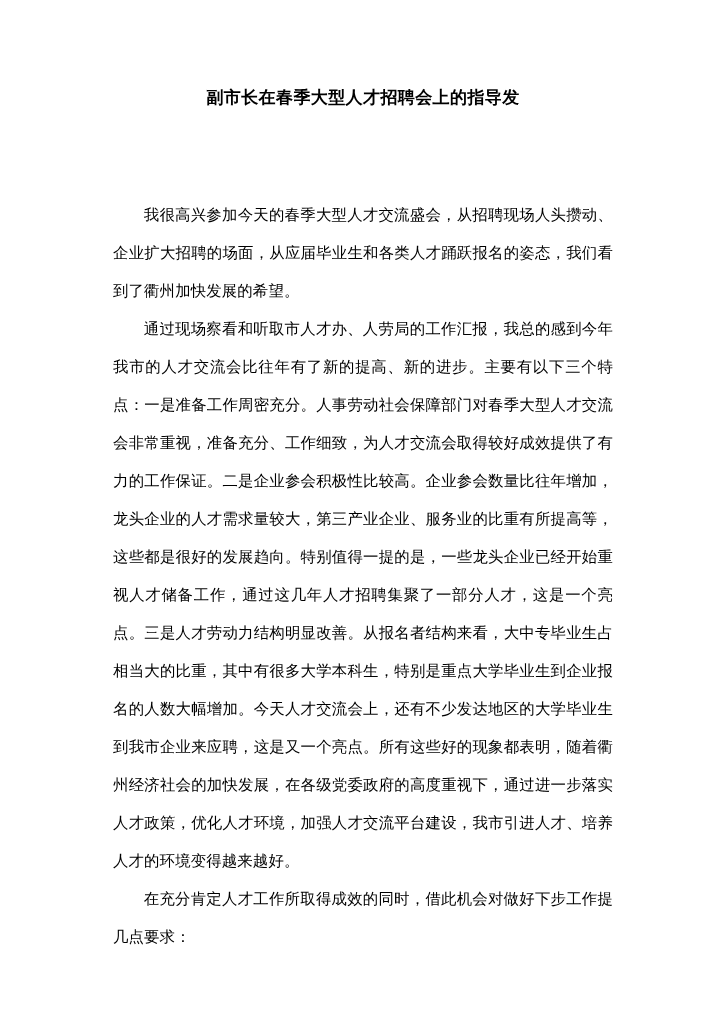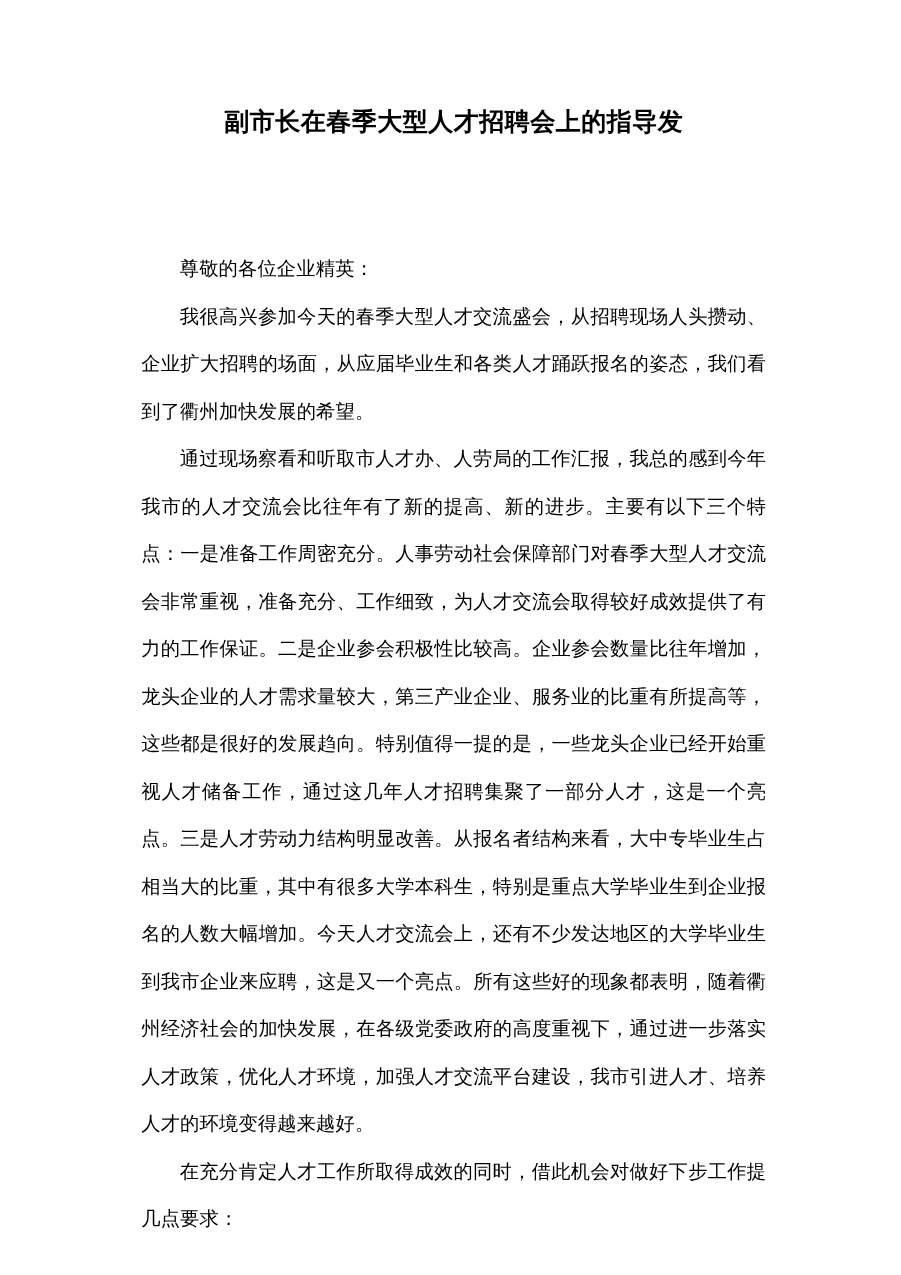--- a/index.html
+++ b/index.html
@@ -25,25 +25,25 @@
     box-sizing: border-box;
   }
 
   
   .doc-title {
     position: absolute;
     left: 113px;
     top: 78px;
     width: 500px;
     text-align: center;
-    font-size: 20px;
+    font-size: 17px;
     line-height: 41px;
     font-weight: 700;
     letter-spacing: 0.4px;
-    font-family: Liberation Sans, sans-serif;
+    font-family: Liberation Mono, monospace;
   }
 
   
   .doc-body {
     position: absolute;
     left: 113px;
     top: 196px;
     width: 500px;
   }
 
@@ -73,19 +73,18 @@
 </head>
 <body>
 
 <div class="page">
 
   <div class="doc-title">
     <div>副市长在春季大型人才招聘会上的指导发</div>
   </div>
 
   <div class="doc-body">
-    <p class="para indent short">尊敬的各位企业精英：</p>
     <p class="para indent block">我很高兴参加今天的春季大型人才交流盛会，从招聘现场人头攒动、企业扩大招聘的场面，从应届毕业生和各类人才踊跃报名的姿态，我们看到了衢州加快发展的希望。</p>
     <p class="para indent block">通过现场察看和听取市人才办、人劳局的工作汇报，我总的感到今年我市的人才交流会比往年有了新的提高、新的进步。主要有以下三个特点：一是准备工作周密充分。人事劳动社会保障部门对春季大型人才交流会非常重视，准备充分、工作细致，为人才交流会取得较好成效提供了有力的工作保证。二是企业参会积极性比较高。企业参会数量比往年增加，龙头企业的人才需求量较大，第三产业企业、服务业的比重有所提高等，这些都是很好的发展趋向。特别值得一提的是，一些龙头企业已经开始重视人才储备工作，通过这几年人才招聘集聚了一部分人才，这是一个亮点。三是人才劳动力结构明显改善。从报名者结构来看，大中专毕业生占相当大的比重，其中有很多大学本科生，特别是重点大学毕业生到企业报名的人数大幅增加。今天人才交流会上，还有不少发达地区的大学毕业生到我市企业来应聘，这是又一个亮点。所有这些好的现象都表明，随着衢州经济社会的加快发展，在各级党委政府的高度重视下，通过进一步落实人才政策，优化人才环境，加强人才交流平台建设，我市引进人才、培养人才的环境变得越来越好。</p>
     <p class="para indent block">在充分肯定人才工作所取得成效的同时，借此机会对做好下步工作提几点要求：</p>
   </div>
 
 </div>
 
 </body></html>

